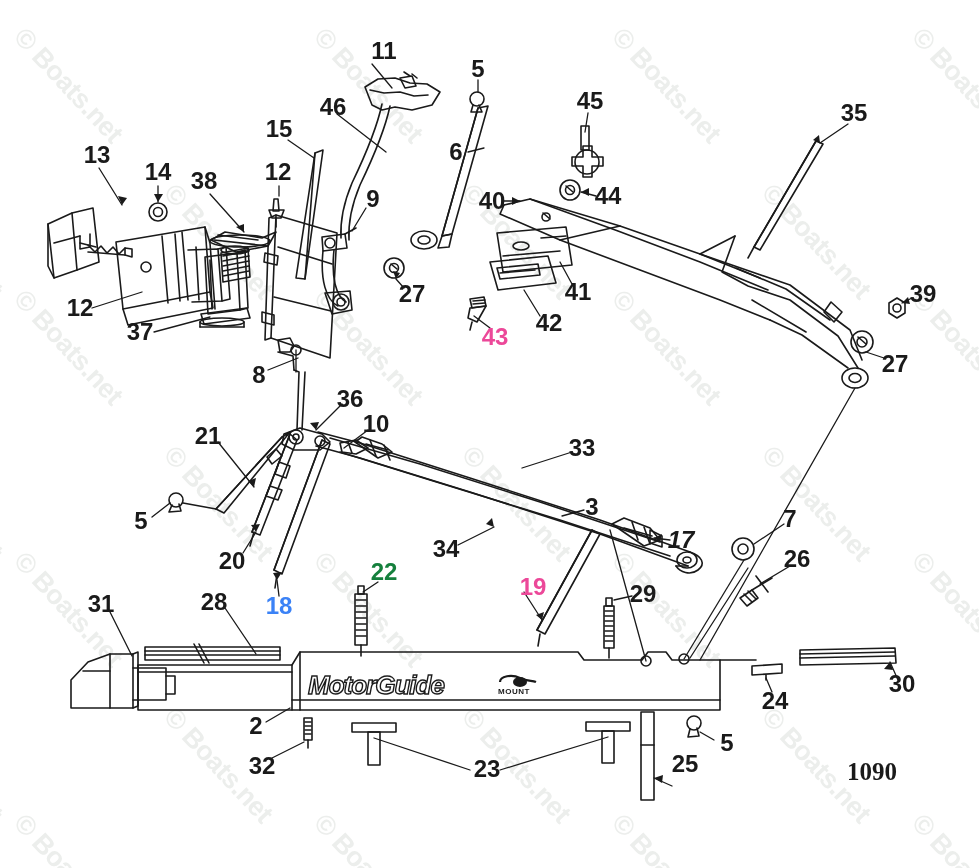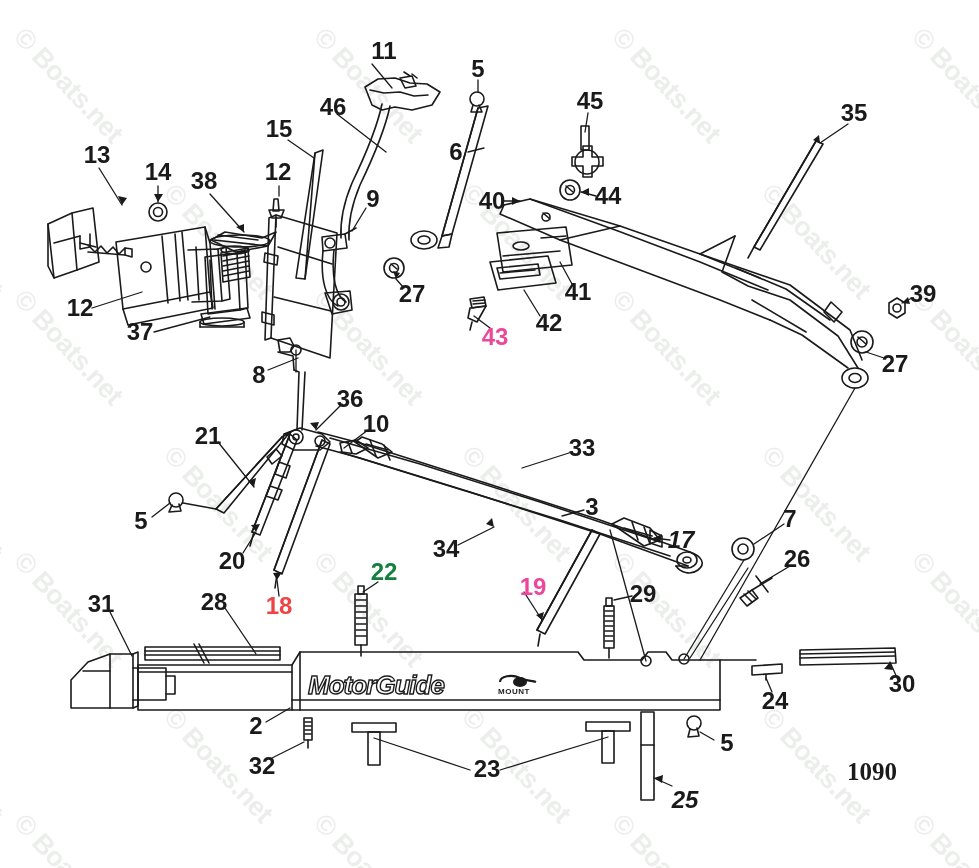--- a/index.html
+++ b/index.html
@@ -541,30 +541,30 @@
       <div class="lbl" style="left: 376px; top: 424px; color: rgb(26, 26, 26);">10</div>
       <div class="lbl" style="left: 208px; top: 436px; color: rgb(26, 26, 26);">21</div>
       <div class="lbl" style="left: 582px; top: 448px; color: rgb(26, 26, 26);">33</div>
       <div class="lbl" style="left: 592px; top: 507px; color: rgb(26, 26, 26);">3</div>
       <div class="lbl" style="left: 141px; top: 521px; color: rgb(26, 26, 26);">5</div>
       <div class="lbl" style="left: 232px; top: 561px; color: rgb(26, 26, 26);">20</div>
       <div class="lbl" style="left: 446px; top: 549px; color: rgb(26, 26, 26);">34</div>
       <div class="lbl" style="left: 681px; top: 540px; color: rgb(26, 26, 26); font-style: italic;">17</div>
       <div class="lbl" style="left: 790px; top: 519px; color: rgb(26, 26, 26);">7</div>
       <div class="lbl" style="left: 797px; top: 559px; color: rgb(26, 26, 26);">26</div>
-      <div class="lbl" style="left: 279px; top: 606px; color: #ef4444;">18</div>
+      <div class="lbl" style="left: 279px; top: 606px; color: #3b82f6;">18</div>
       <div class="lbl" style="left: 384px; top: 572px; color: #15803d;">22</div>
       <div class="lbl" style="left: 533px; top: 587px; color: #ec4899;">19</div>
       <div class="lbl" style="left: 643px; top: 594px; color: rgb(26, 26, 26);">29</div>
       <div class="lbl" style="left: 101px; top: 604px; color: rgb(26, 26, 26);">31</div>
       <div class="lbl" style="left: 214px; top: 602px; color: rgb(26, 26, 26);">28</div>
       <div class="lbl" style="left: 902px; top: 684px; color: rgb(26, 26, 26);">30</div>
       <div class="lbl" style="left: 775px; top: 701px; color: rgb(26, 26, 26);">24</div>
       <div class="lbl" style="left: 256px; top: 726px; color: rgb(26, 26, 26);">2</div>
       <div class="lbl" style="left: 262px; top: 766px; color: rgb(26, 26, 26);">32</div>
       <div class="lbl" style="left: 487px; top: 769px; color: rgb(26, 26, 26);">23</div>
       <div class="lbl" style="left: 727px; top: 743px; color: rgb(26, 26, 26);">5</div>
-      <div class="lbl" style="left: 685px; top: 800px; color: rgb(26, 26, 26); font-style: italic;">25</div>
+      <div class="lbl" style="left: 685px; top: 764px; color: rgb(26, 26, 26);">25</div>
     </div>
 
   <div class="code" style="left:872px;top:772px;">1090</div>
 
 </div>
 
 </body></html>

